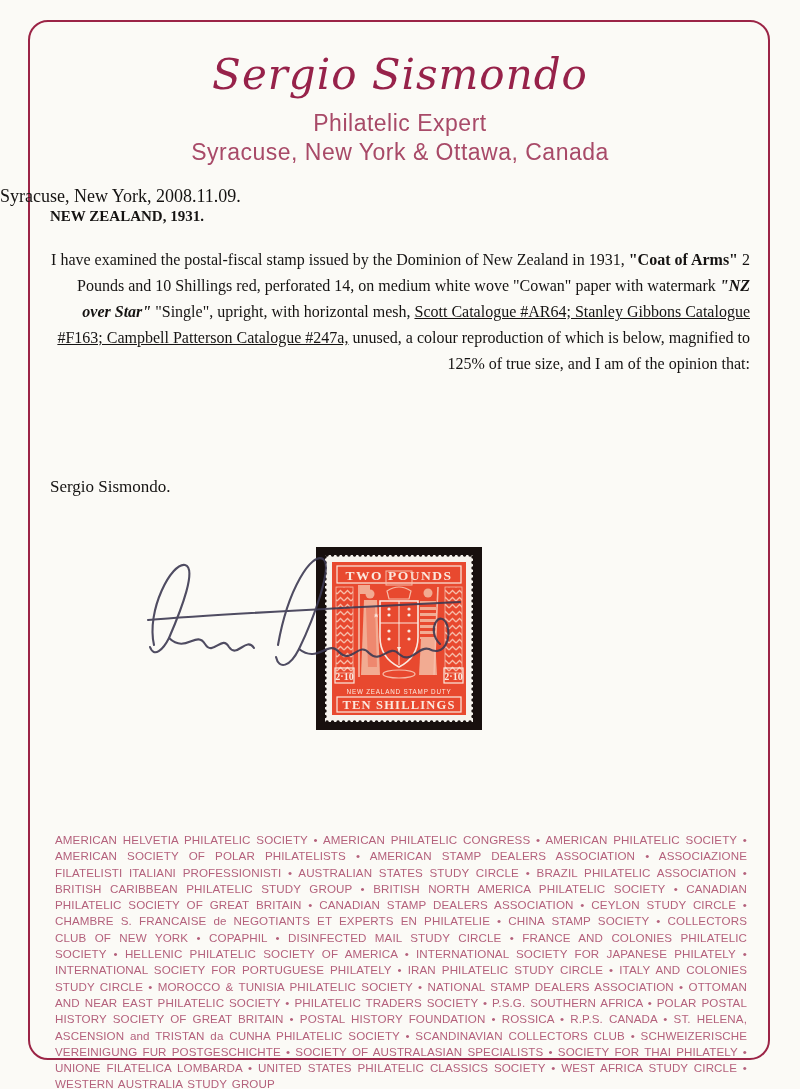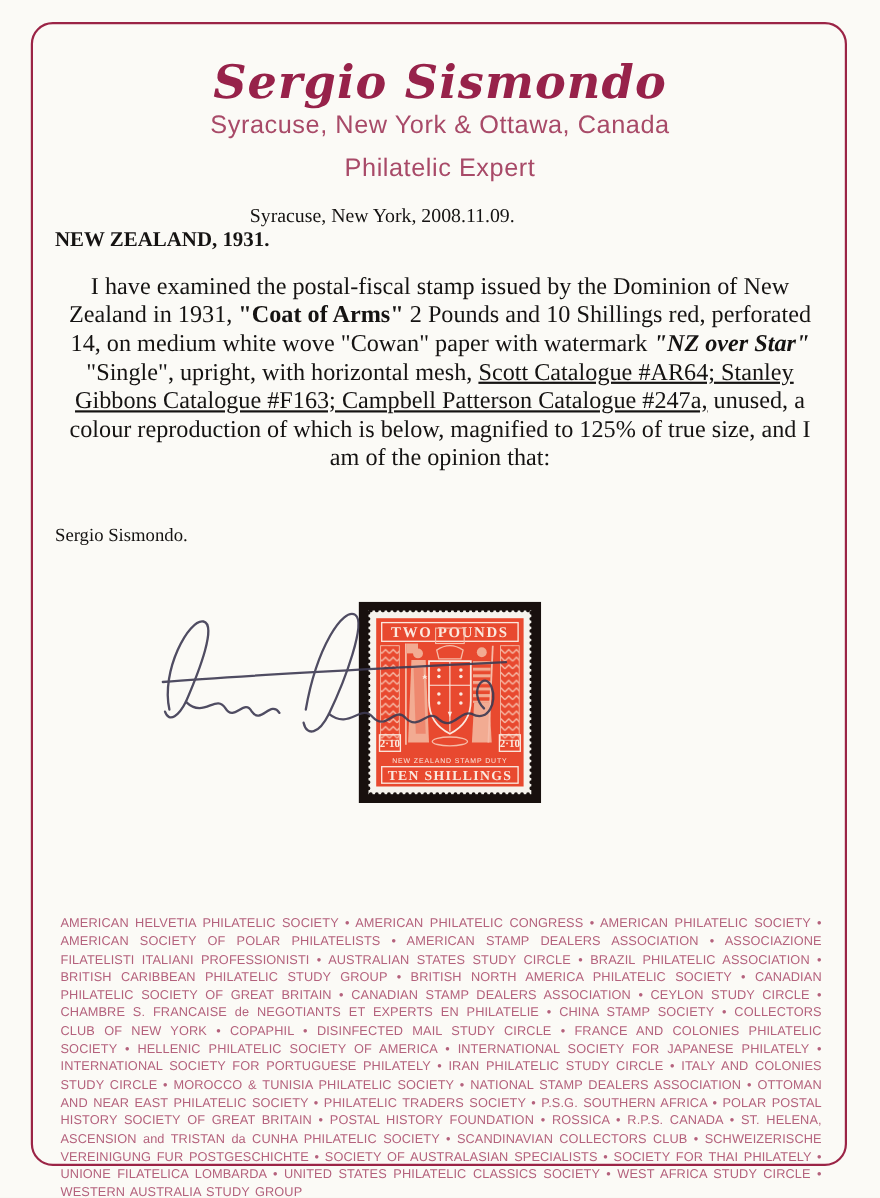--- a/index.html
+++ b/index.html
@@ -8,67 +8,67 @@
     background:#fbfaf6;overflow:hidden;
     font-family:"Liberation Serif", serif;color:#151312;
   }
   #cert-border{
     position:absolute;left:28px;top:20px;width:738px;height:1036px;
     border:2px solid #9b2446;border-radius:20px;pointer-events:none;
   }
   
   .header{position:absolute;left:0;top:52px;width:100%;text-align:center;}
   .expert-name{
-    font-family:"DejaVu Serif", serif;font-style:italic;font-weight:700;
+    font-family:"DejaVu Serif", serif;font-style:italic;font-weight:400;
     font-size:42px;letter-spacing:1px;color:#97224a;line-height:1.1;
   }
   .header-sub{
     font-family:"Liberation Sans", sans-serif;color:#a84a68;
     font-size:23px;line-height:27px;letter-spacing:0.5px;margin-top:2px;
   }
   .header-sub.first{margin-top:12px;}
   
   .dateline{
-    position:absolute;left:0;top:186px;width:695px;text-align:center;
+    position:absolute;left:0;top:186px;width:695px;text-align:left;
     font-size:18px;
   }
   .letter-heading{
-    position:absolute;left:50px;top:208px;font-size:19px;font-weight:bold;
+    position:absolute;left:50px;top:208px;font-size:15px;font-weight:bold;
   }
   .para{
-    position:absolute;left:50px;width:700px;font-size:22px;line-height:26px;
-    text-align:center;
+    position:absolute;left:50px;width:700px;font-size:16px;line-height:26px;
+    text-align:right;
   }
   #para1{top:247px;}
   #para2{top:403px;}
   .closing{position:absolute;left:50px;top:477px;font-size:17px;}
   .seg-b{font-weight:bold;}
   .seg-i{font-style:italic;}
   .seg-u{text-decoration:underline;}
   
-  #stamp-wrap{position:absolute;left:326px;top:547px;width:166px;height:212px;}
+  #stamp-wrap{position:absolute;left:316px;top:547px;width:166px;height:212px;}
   #signature-wrap{position:absolute;left:128px;top:548px;width:345px;height:140px;pointer-events:none;}
   
   .footer{
     position:absolute;left:55px;top:832px;width:692px;
     font-family:"Liberation Sans", sans-serif;font-size:11.6px;line-height:16.3px;
     color:#b4617c;text-align:justify;letter-spacing:0.1px;word-spacing:1.5px;
   }
 </style>
 </head>
 <body>
 
 <div id="page">
 
   <div id="cert-border"></div>
 
   <div class="header">
     <div class="expert-name">Sergio Sismondo</div>
+    <div class="header-sub first">Philatelic Expert</div>
     <div class="header-sub">Syracuse, New York &amp; Ottawa, Canada</div>
-    <div class="header-sub first">Philatelic Expert</div>
   </div>
 
   <div class="dateline">Syracuse, New York, 2008.11.09.</div>
 
   <div class="letter-heading">NEW ZEALAND, 1931.</div>
 
   <div class="para" id="para1"><span>I have examined the postal-fiscal stamp issued by the Dominion of New Zealand in 1931, </span><span class="seg-b">"Coat of Arms"</span><span> 2 Pounds and 10 Shillings red, perforated 14, on medium white wove "Cowan" paper with watermark </span><span class="seg-b seg-i">"NZ over Star"</span><span> "Single", upright, with horizontal mesh, </span><span class="seg-u">Scott Catalogue #AR64; Stanley Gibbons Catalogue #F163; Campbell Patterson Catalogue #247a,</span><span> unused, a colour reproduction of which is below, magnified to 125% of true size, and I am of the opinion that:</span></div>
 
 
   <div class="closing">Sergio Sismondo.</div>

